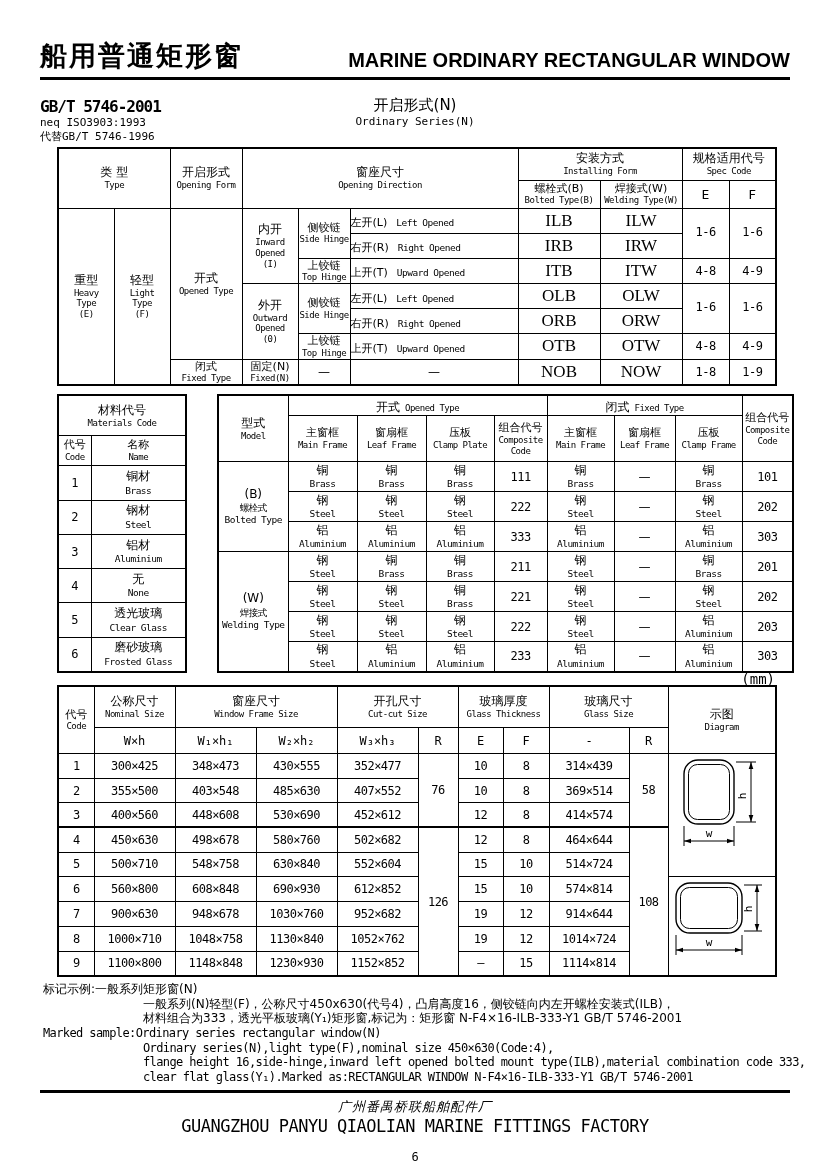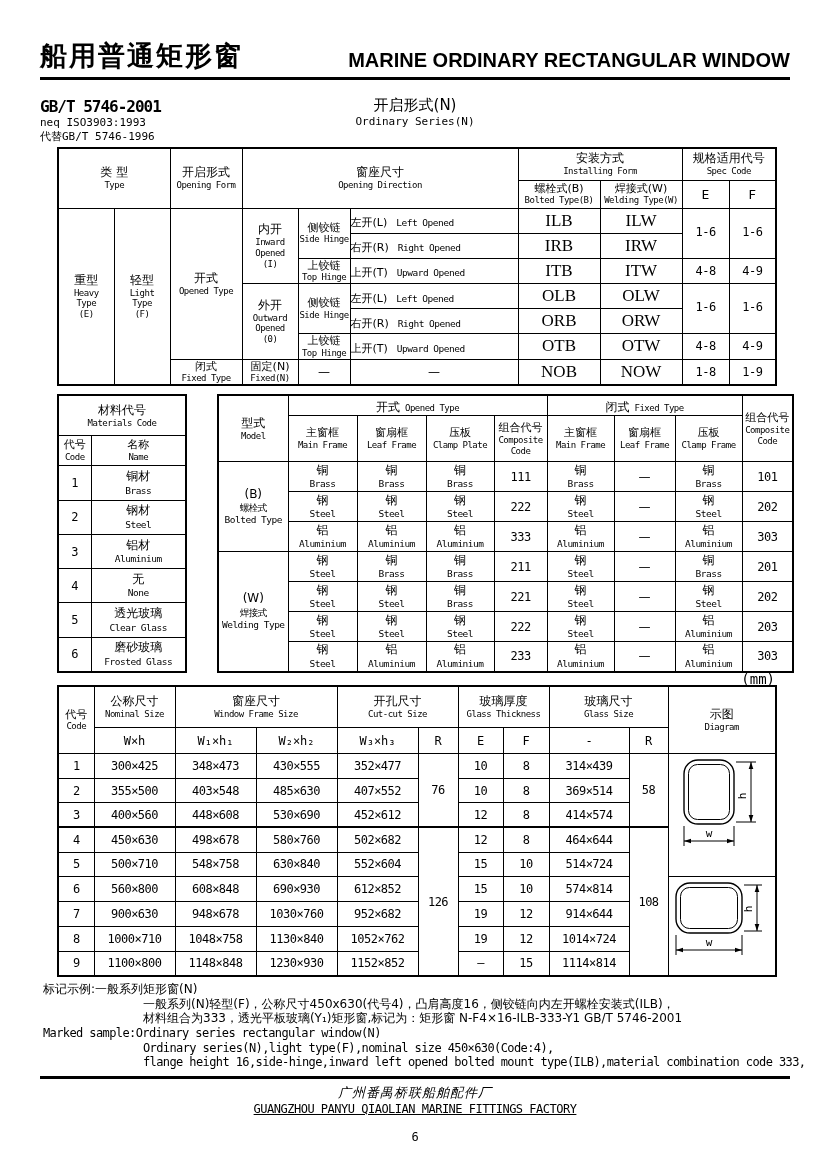--- a/index.html
+++ b/index.html
@@ -79,21 +79,21 @@
   
   .notes { margin-top:5px; padding-left:3px; }
   .note-line { font-size:12px; line-height:14.6px; white-space:nowrap; }
   .note-line.en { font-family:"DejaVu Sans Mono",monospace; letter-spacing:-0.6px; }
   .note-line.indent { padding-left:100px; }
 
   
   .footer-rule { height:3px; background:#000; margin-top:6px; }
   .footer { text-align:center; margin-top:5px; }
   .fac-cn { font-size:13px; letter-spacing:1px;font-style:italic; }
-  .fac-en { font-size:12px; font-family:"DejaVu Sans Mono",monospace; letter-spacing:-0.5px;text-decoration:underline; }
+  .fac-en { font-size:17px; font-family:"DejaVu Sans Mono",monospace; letter-spacing:-0.5px; }
   .pageno { font-size:12px; font-family:"DejaVu Sans Mono",monospace; margin-top:14px; }
 </style>
 </head>
 <body>
 
 <div class="page">
 
   <div class="title-row">
     <div class="title-cn">船用普通矩形窗</div>
     <div class="title-en">MARINE ORDINARY RECTANGULAR WINDOW</div>
@@ -759,20 +759,21 @@
   </tbody>
     </table>
 
   <div class="notes">
     <div class="note-line">标记示例:一般系列矩形窗(N)</div>
     <div class="note-line indent">一般系列(N)轻型(F)，公称尺寸450x630(代号4)，凸肩高度16，侧铰链向内左开螺栓安装式(ILB)，</div>
     <div class="note-line indent">材料组合为333，透光平板玻璃(Y₁)矩形窗,标记为：矩形窗  N-F4×16-ILB-333-Y1  GB/T 5746-2001</div>
     <div class="note-line en">Marked sample:Ordinary series rectangular window(N)</div>
     <div class="note-line en indent">Ordinary series(N),light type(F),nominal size 450×630(Code:4),</div>
     <div class="note-line en indent">flange height 16,side-hinge,inward left opened bolted mount type(ILB),material combination code 333,</div>
+    <div class="note-line en indent">clear flat glass(Y₁).Marked as:RECTANGULAR WINDOW  N-F4×16-ILB-333-Y1  GB/T 5746-2001</div>
   </div>
 
   <div class="footer-rule"></div>
   <div class="footer">
     <div class="fac-cn">广州番禺桥联船舶配件厂</div>
     <div class="fac-en">GUANGZHOU PANYU QIAOLIAN MARINE FITTINGS FACTORY</div>
     <div class="pageno">6</div>
   </div>
 
 </div>

